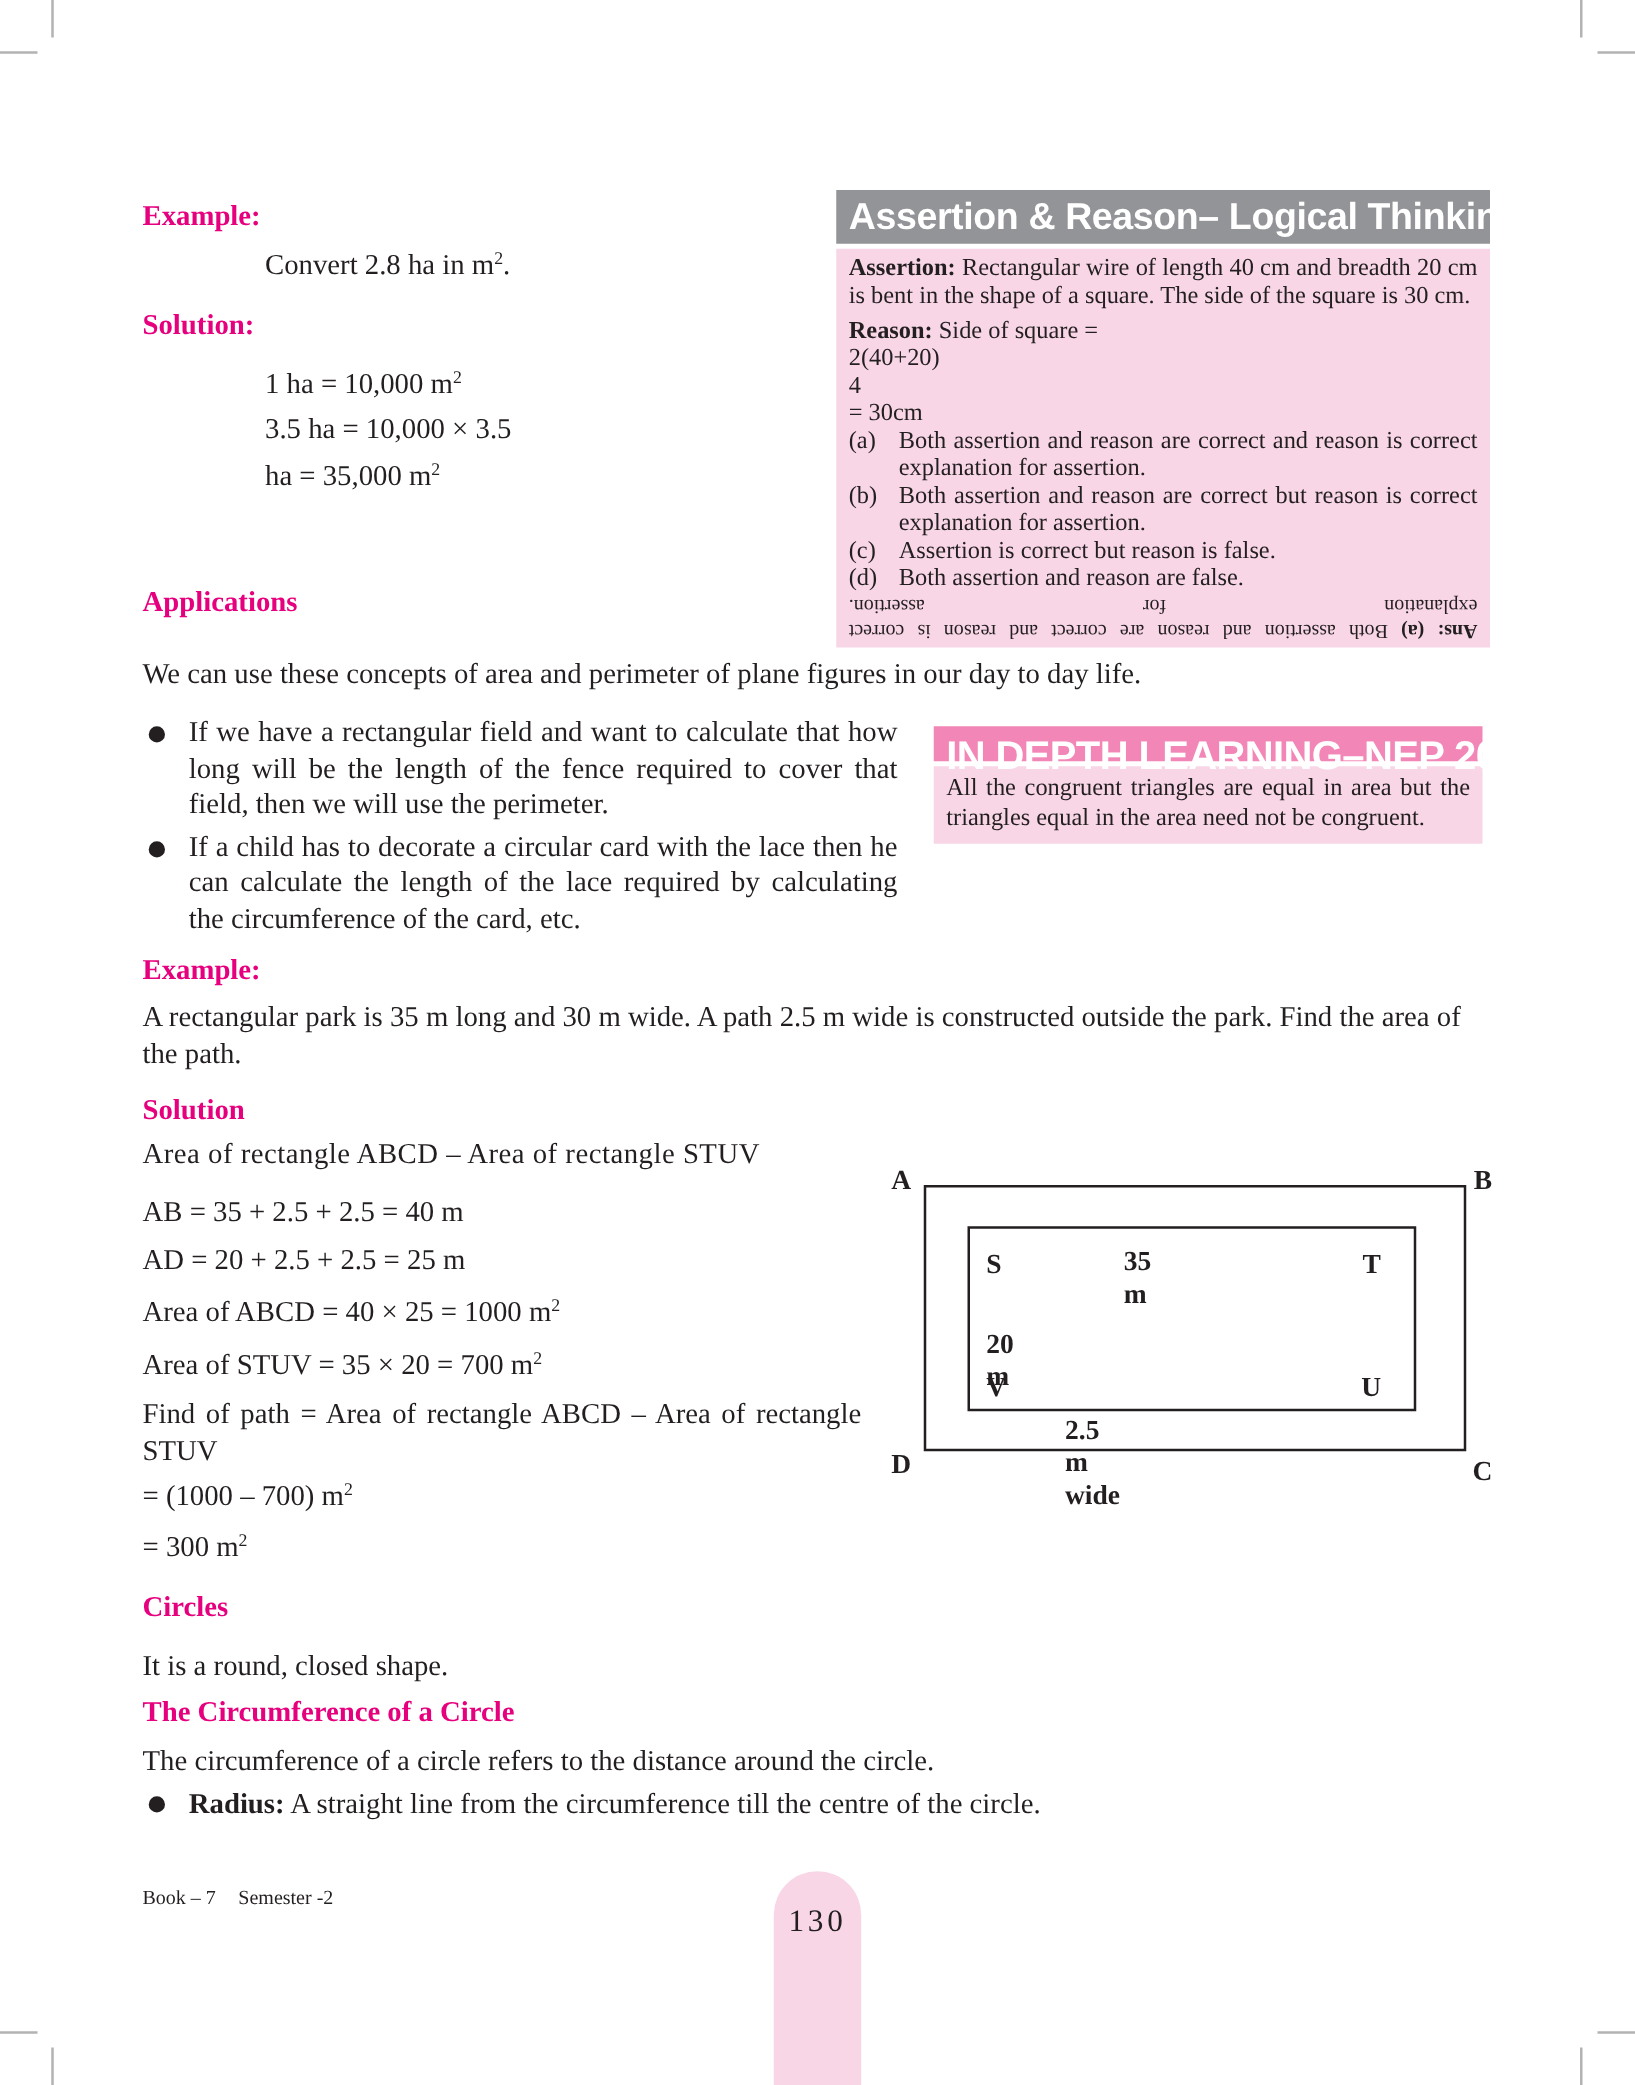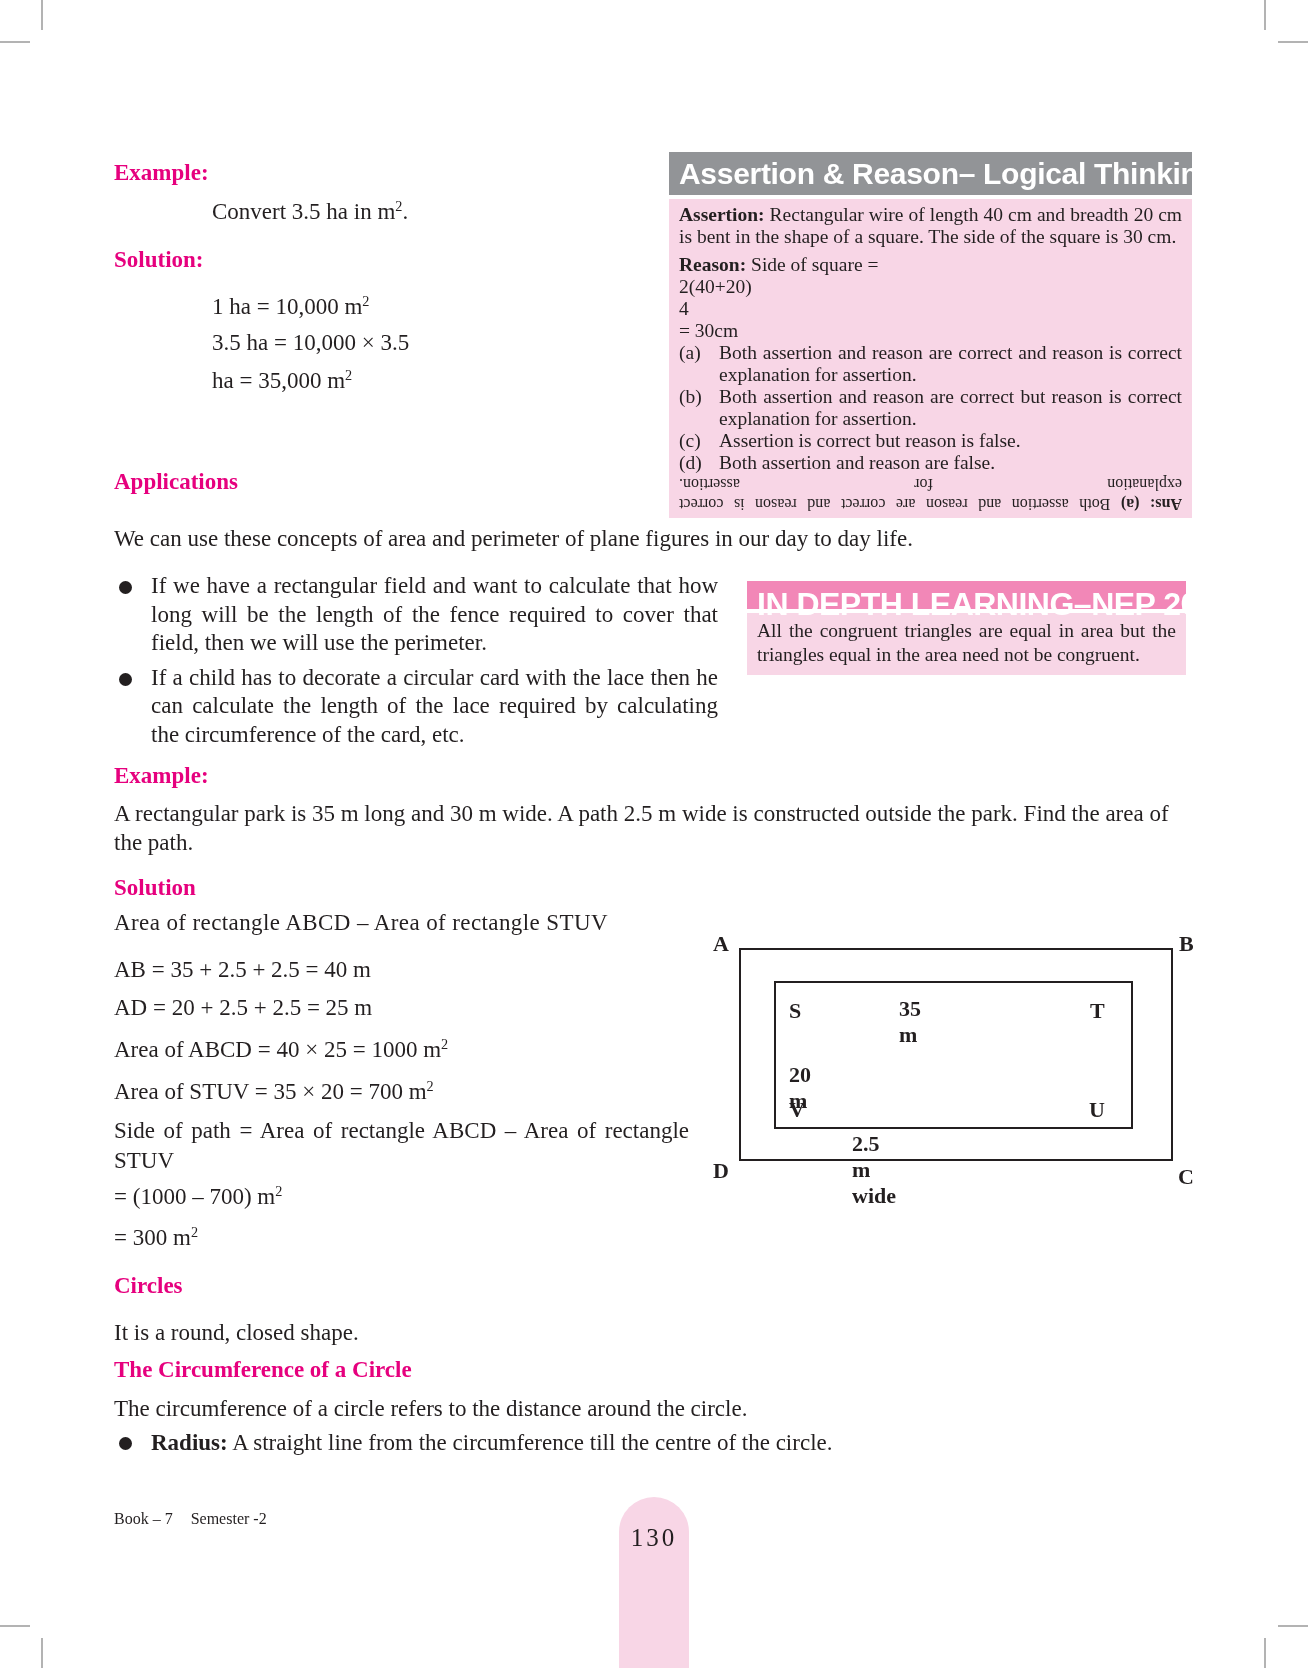--- a/index.html
+++ b/index.html
@@ -31,21 +31,21 @@
 <div class="crop" style="left:41px;top:0;width:2px;height:30px;"></div>
 <div class="crop" style="left:1264px;top:0;width:2px;height:30px;"></div>
 <div class="crop" style="left:0;top:41px;width:30px;height:2px;"></div>
 <div class="crop" style="left:1278px;top:41px;width:30px;height:2px;"></div>
 <div class="crop" style="left:41px;top:1638px;width:2px;height:30px;"></div>
 <div class="crop" style="left:1264px;top:1638px;width:2px;height:30px;"></div>
 <div class="crop" style="left:0;top:1625px;width:30px;height:2px;"></div>
 <div class="crop" style="left:1278px;top:1625px;width:30px;height:2px;"></div>
 
 <div class="abs pinkhead" style="left:114px;top:160px;">Example:</div>
-<div class="abs body" style="left:212px;top:197px;"><span>Convert 3.5 ha in m</span><sup>2</sup><span>.</span></div>
+<div class="abs body" style="left:212px;top:197px;"><span>Convert 2.8 ha in m</span><sup>2</sup><span>.</span></div>
 <div class="abs pinkhead" style="left:114px;top:247px;">Solution:</div>
 <div class="abs body" style="left:212px;top:292px;"><span>1 ha = 10,000 m</span><sup>2</sup></div>
 <div class="abs body" style="left:212px;top:328px;"><span>3.5 ha = 10,000 × 3.5</span></div>
 <div class="abs body" style="left:212px;top:366px;"><span>ha = 35,000 m</span><sup>2</sup></div>
 
 <div class="abs ar-box">
   <div class="ar-title">Assertion &amp; Reason– Logical Thinking- NEP 2020</div>
   <div class="ar-body">
     <p><b>Assertion:</b><span> Rectangular wire of length 40 cm and breadth 20 cm is bent in the shape of a square. The side of the square is 30 cm.</span></p>
     <p style="margin-top:6px;"><b>Reason:</b><span> Side of square =</span><span class="frac"></span></p><div class="num">2(40+20)</div><div>4</div><span>= 30cm</span><p></p>
@@ -88,21 +88,21 @@
 </div>
 
 <div class="abs pinkhead" style="left:114px;top:763px;">Example:</div>
 <div class="abs body" style="left:114px;top:799px;width:1080px;line-height:29px;">A rectangular park is 35 m long and 30 m wide. A path 2.5 m wide is constructed outside the park. Find the area of the path.</div>
 <div class="abs pinkhead" style="left:114px;top:875px;">Solution</div>
 <div class="abs body" style="left:114px;top:908px;letter-spacing:0.4px;">Area of rectangle ABCD – Area of rectangle STUV</div>
 <div class="abs body" style="left:114px;top:955px;">AB = 35 + 2.5 + 2.5 = 40 m</div>
 <div class="abs body" style="left:114px;top:993px;">AD = 20 + 2.5 + 2.5 = 25 m</div>
 <div class="abs body" style="left:114px;top:1035px;"><span>Area of ABCD = 40 × 25 = 1000 m</span><sup>2</sup></div>
 <div class="abs body" style="left:114px;top:1077px;"><span>Area of STUV = 35 × 20 = 700 m</span><sup>2</sup></div>
-<div class="abs body" style="left:114px;top:1116px;width:575px;text-align:justify;text-align-last:left;">Side of path = Area of rectangle ABCD – Area of rectangle STUV</div>
+<div class="abs body" style="left:114px;top:1116px;width:575px;text-align:justify;text-align-last:left;">Find of path = Area of rectangle ABCD – Area of rectangle STUV</div>
 <div class="abs body" style="left:114px;top:1182px;"><span>= (1000 – 700) m</span><sup>2</sup></div>
 <div class="abs body" style="left:114px;top:1223px;"><span>= 300 m</span><sup>2</sup></div>
 
 <div class="abs" style="left:0;top:0;">
   <div class="abs" style="left:739px;top:948px;width:430px;height:209px;border:2px solid #231f20;"></div>
   <div class="abs" style="left:774px;top:981px;width:355px;height:144px;border:2px solid #231f20;"></div>
   <div class="abs diag-lbl" style="left:713px;top:931px;">A</div>
   <div class="abs diag-lbl" style="left:1179px;top:931px;">B</div>
   <div class="abs diag-lbl" style="left:1178px;top:1164px;">C</div>
   <div class="abs diag-lbl" style="left:713px;top:1158px;">D</div>

